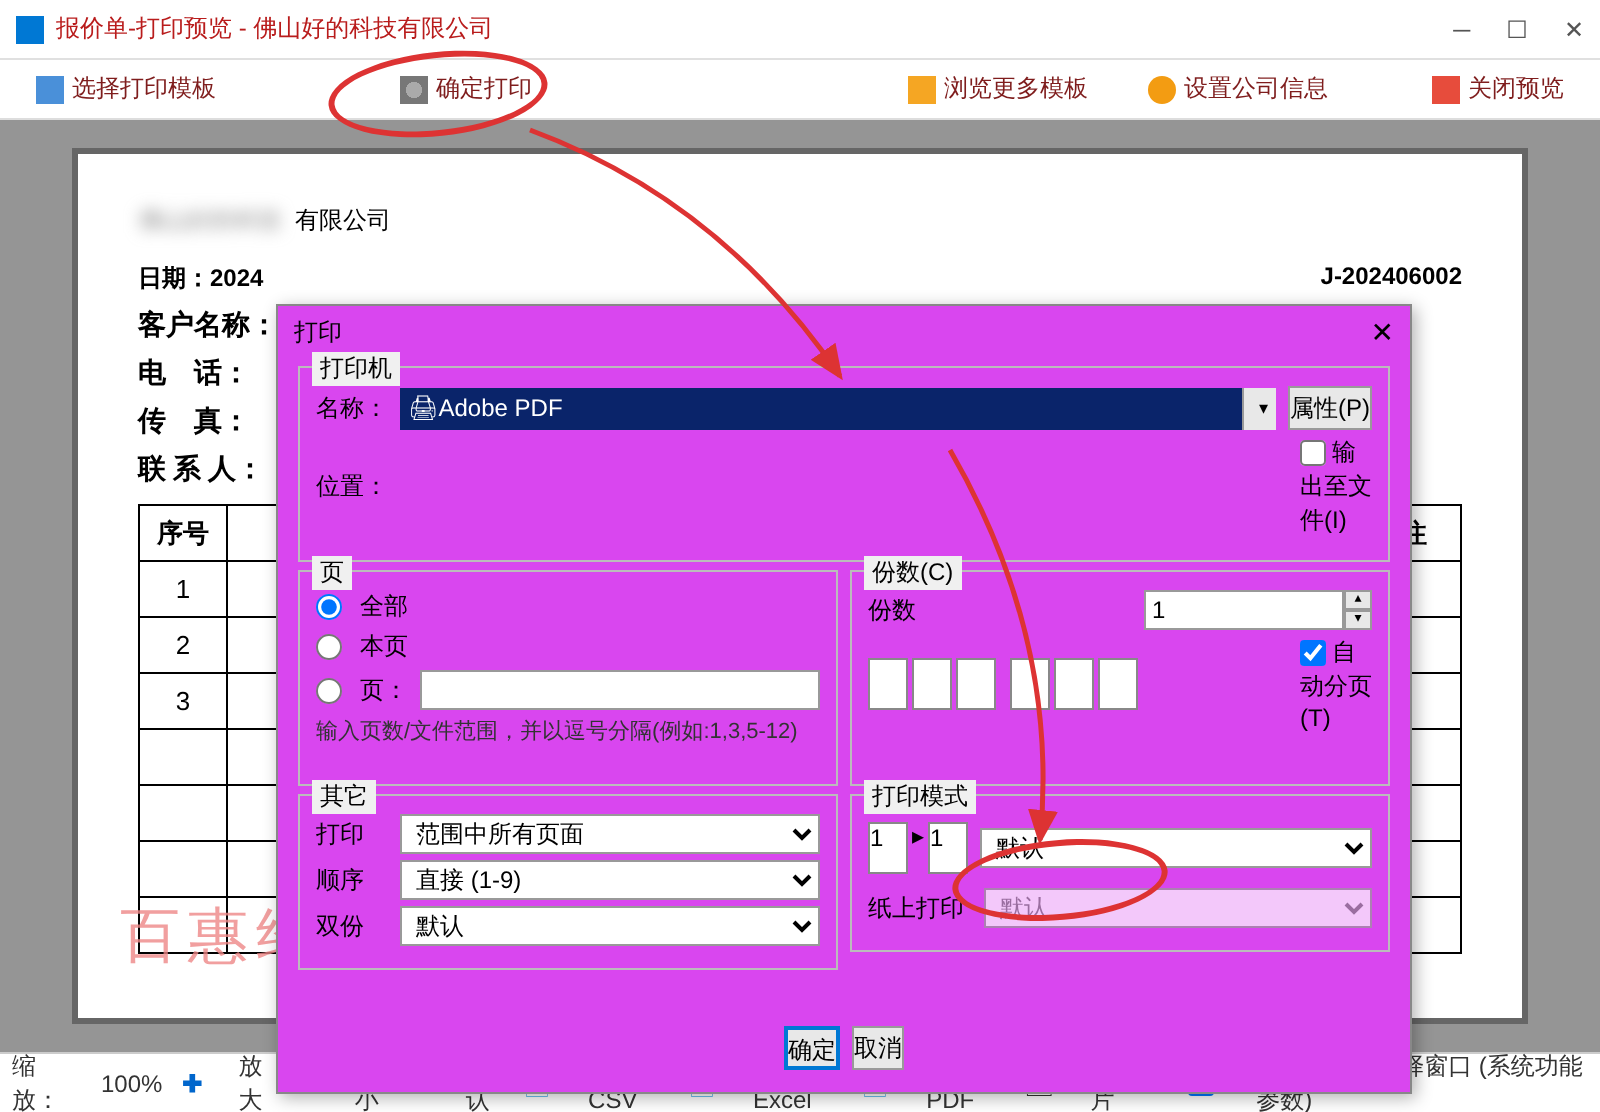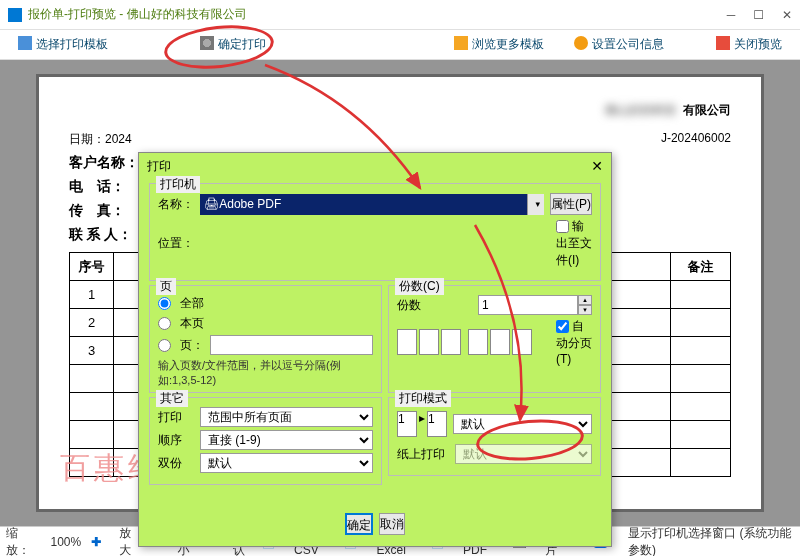--- a/index.html
+++ b/index.html
@@ -1,46 +1,46 @@
 <!DOCTYPE html>
 <html><head>
 <meta charset="utf-8">
 <style>
 *{box-sizing:border-box;margin:0;padding:0;font-family:"Microsoft YaHei",SimSun,sans-serif;font-size:12px}
 body{width:800px;height:556px;background:#fff;overflow:hidden;position:relative}
 .titlebar{height:30px;background:#fff;display:flex;align-items:center;padding:0 8px;border-bottom:1px solid #e0e0e0}
 .titlebar .app-icon{width:14px;height:14px;background:#0078d4;margin-right:6px}
-.titlebar .title{color:#4d7c0f;flex:1}
+.titlebar .title{color:#b91c1c;flex:1}
 .winbtns{display:flex;gap:18px;color:#555}
 .winbtns span{cursor:pointer}
 .toolbar{height:30px;display:flex;align-items:center;padding:0 12px;gap:0;border-bottom:1px solid #ddd}
-.toolbar .tbitem{display:flex;align-items:flex-start;gap:4px;color:#0c4a6e;cursor:pointer;padding:2px 6px}
+.toolbar .tbitem{display:flex;align-items:center;gap:4px;color:#7f1d1d;cursor:pointer;padding:2px 6px}
 .toolbar .sp{flex:1}
 .ic{width:14px;height:14px;display:inline-block}
 .ic-tpl{background:#4a90d9}
 .ic-print{background:radial-gradient(circle,#aaa 40%,#777 41%)}
 .ic-folder{background:#f5a623}
 .ic-gear{background:#f39c12;border-radius:50%}
 .ic-close{background:#e74c3c}
 .preview-bg{background:#959595;height:466px;padding:14px 36px;overflow:hidden}
 .paper{background:#fff;width:100%;height:100%;border:3px solid #666;padding:10px 30px}
-.paper h1{text-align:right;font-size:26px;font-family:SimSun;font-weight:bold;margin:4px 0 10px}
+.paper h1{text-align:left;font-size:26px;font-family:SimSun;font-weight:normal;margin:4px 0 10px}
 .blur{filter:blur(4px);color:#888}
-.daterow{display:flex;font-family:SimSun;font-size:14px;font-weight:normal;margin-bottom:6px}
+.daterow{display:flex;font-family:SimSun;font-size:14px;font-weight:bold;margin-bottom:6px}
 .daterow .r{margin-left:auto}
 .inforow{font-family:SimSun;font-size:14px;font-weight:bold;margin:6px 0}
 .doc-table{width:100%;border-collapse:collapse;margin-top:8px}
 .doc-table th,.doc-table td{border:1px solid #000;padding:4px 6px;font-size:13px;height:28px;text-align:center}
 .doc-table th{font-weight:bold}
 .watermark{position:absolute;left:60px;top:448px;font-size:30px;color:#e88;font-family:SimSun;letter-spacing:4px;opacity:.8;pointer-events:none}
 .status{position:absolute;left:0;right:0;bottom:0;height:30px;background:#fff;border-top:1px solid #ccc;display:flex;align-items:center;padding:0 6px;gap:10px}
 .status .sb{display:flex;align-items:center;gap:18px;color:#333}
 .plus{color:#0066cc;font-weight:bold}
 .minus{color:#cc3333;font-weight:bold}
-.dialog{position:absolute;left:138px;top:152px;width:474px;background:#bef264;border:1px solid #888;box-shadow:2px 2px 8px rgba(0,0,0,.3)}
+.dialog{position:absolute;left:138px;top:152px;width:568px;background:#d946ef;border:1px solid #888;box-shadow:2px 2px 8px rgba(0,0,0,.3)}
 .dlg-title{height:26px;display:flex;align-items:center;padding:0 8px;font-size:12px}
 .dlg-title .x{margin-left:auto;font-size:14px;cursor:pointer}
 .dlg-body{padding:4px 10px 8px}
 .grp{border:1px solid #bbb;margin-bottom:4px;padding:6px 8px 8px;position:relative}
 .grp-title{position:absolute;top:-8px;left:6px;background:#f0f0f0;padding:0 4px;font-size:12px}
 .row{display:flex;align-items:center;margin:3px 0;gap:6px}
 .row label{width:36px}
 select,input[type=text]{border:1px solid #999;background:#fff;height:20px;padding:0 3px;font-size:12px}
 .printer-sel{flex:1;background:#0a246a;color:#fff;display:flex;align-items:center;height:21px;padding:0 4px;position:relative}
 .printer-sel::after{content:"";position:absolute;right:0;top:0;bottom:0;width:16px;background:#e8e8e8;border-left:1px solid #999}

